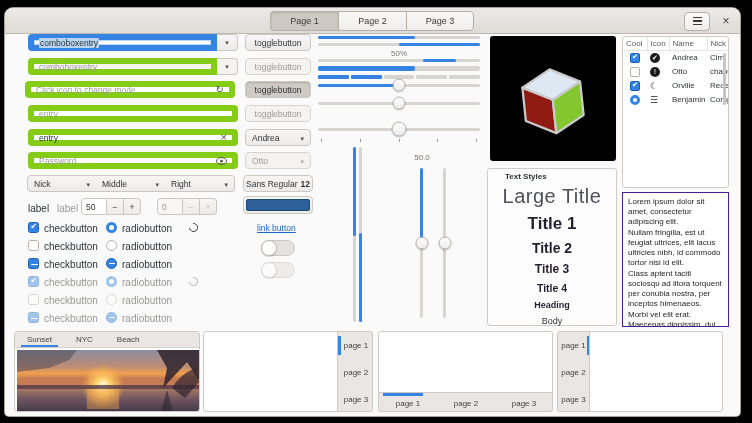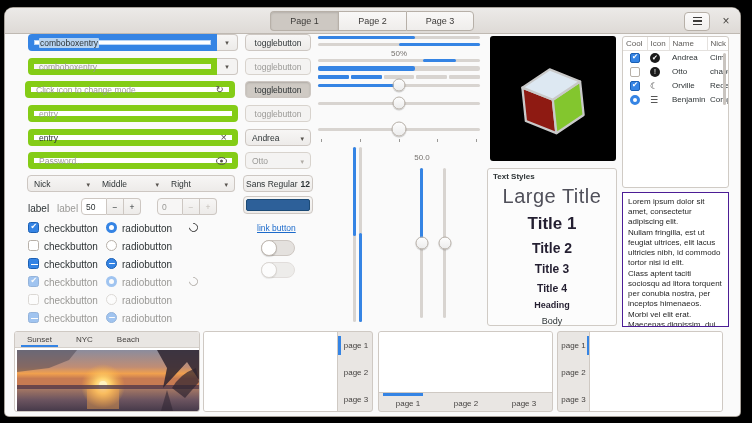--- a/index.html
+++ b/index.html
@@ -80,21 +80,21 @@
   .hhandle { position:absolute; width:13px; height:13px; border-radius:50%; background:linear-gradient(#fdfdfd,#ececec);
     border:1px solid #b7b0a8; box-shadow:0 1px 1px rgba(0,0,0,.2); transform:translate(-50%,-50%); top:50%; }
   .ticks { position:absolute; display:flex; justify-content:space-between; }
   .ticks i { width:1px; height:3px; background:#9a9996; }
   .smalllbl { position:absolute; font-size:8px; color:#76726e; }
 
   
   .card { position:absolute; background:#fff; border:1px solid #d0cbc5; border-radius:3px; }
   .glarea { position:absolute; background:#000; border-radius:3px; display:flex; align-items:center; justify-content:center; }
 
-  .ts-title { position:absolute; left:5px; top:3px; font-size:8px; font-weight:bold; color:#2e3436; }
+  .ts-title { position:absolute; left:17px; top:3px; font-size:8px; font-weight:bold; color:#2e3436; }
   .ts-stack { position:absolute; left:0; top:16px; width:100%; display:flex; flex-direction:column; align-items:center; gap:6px; }
   .ts-large  { font-size:20px; font-weight:300; color:#50505a; letter-spacing:.5px; }
   .ts-t1 { font-size:17px; font-weight:800; color:#241f31; }
   .ts-t2 { font-size:14px; font-weight:800; color:#241f31; }
   .ts-t3 { font-size:12px; font-weight:800; color:#241f31; }
   .ts-t4 { font-size:10.5px; font-weight:800; color:#241f31; }
   .ts-h  { font-size:9px;  font-weight:800; color:#241f31; }
   .ts-b  { font-size:9px;  color:#2e3436; }
 
   

